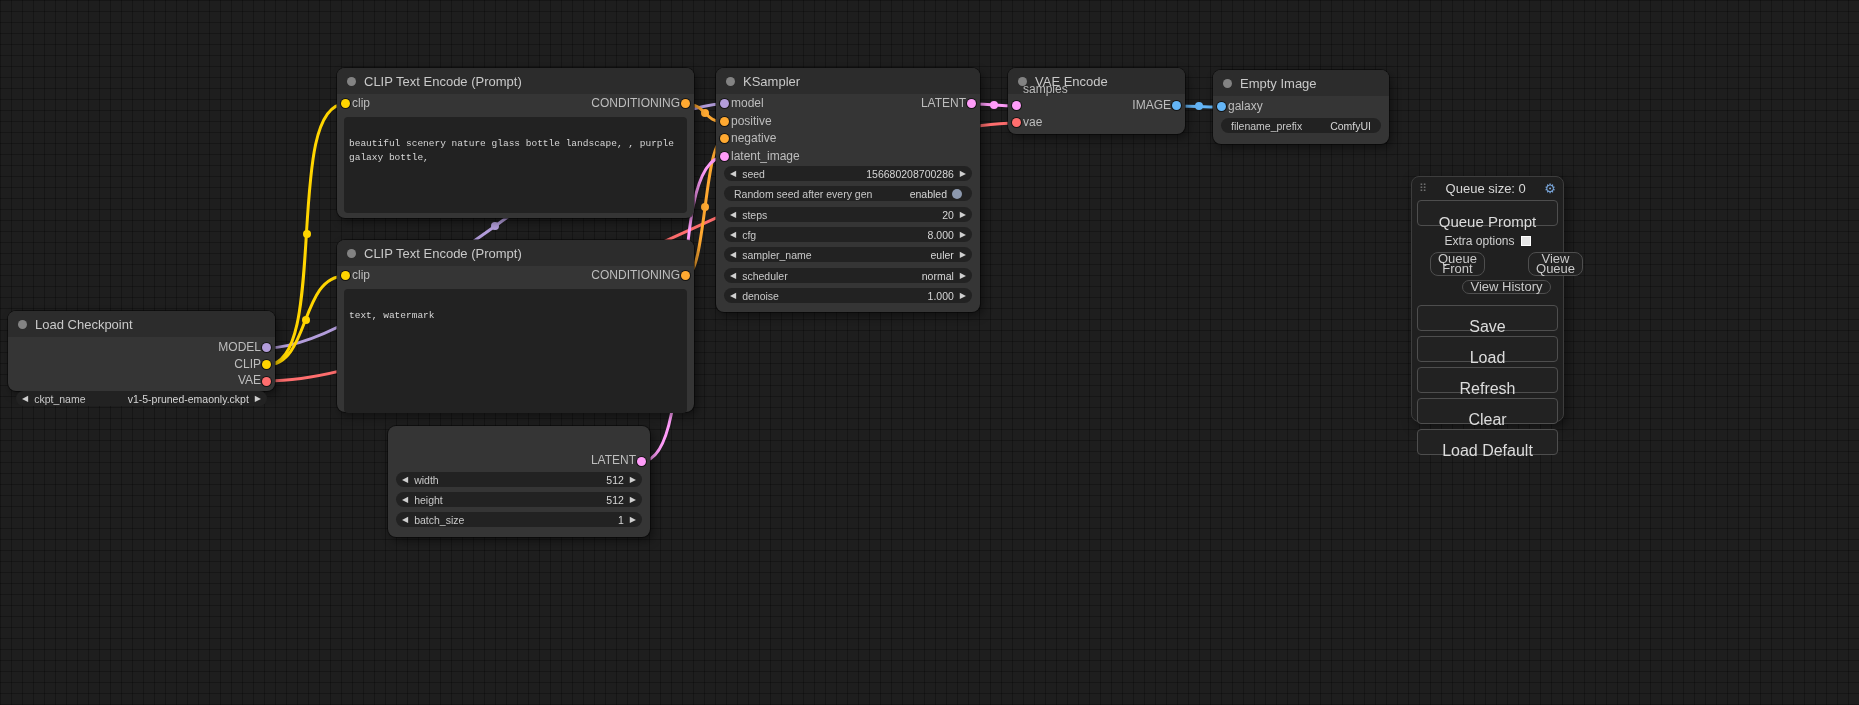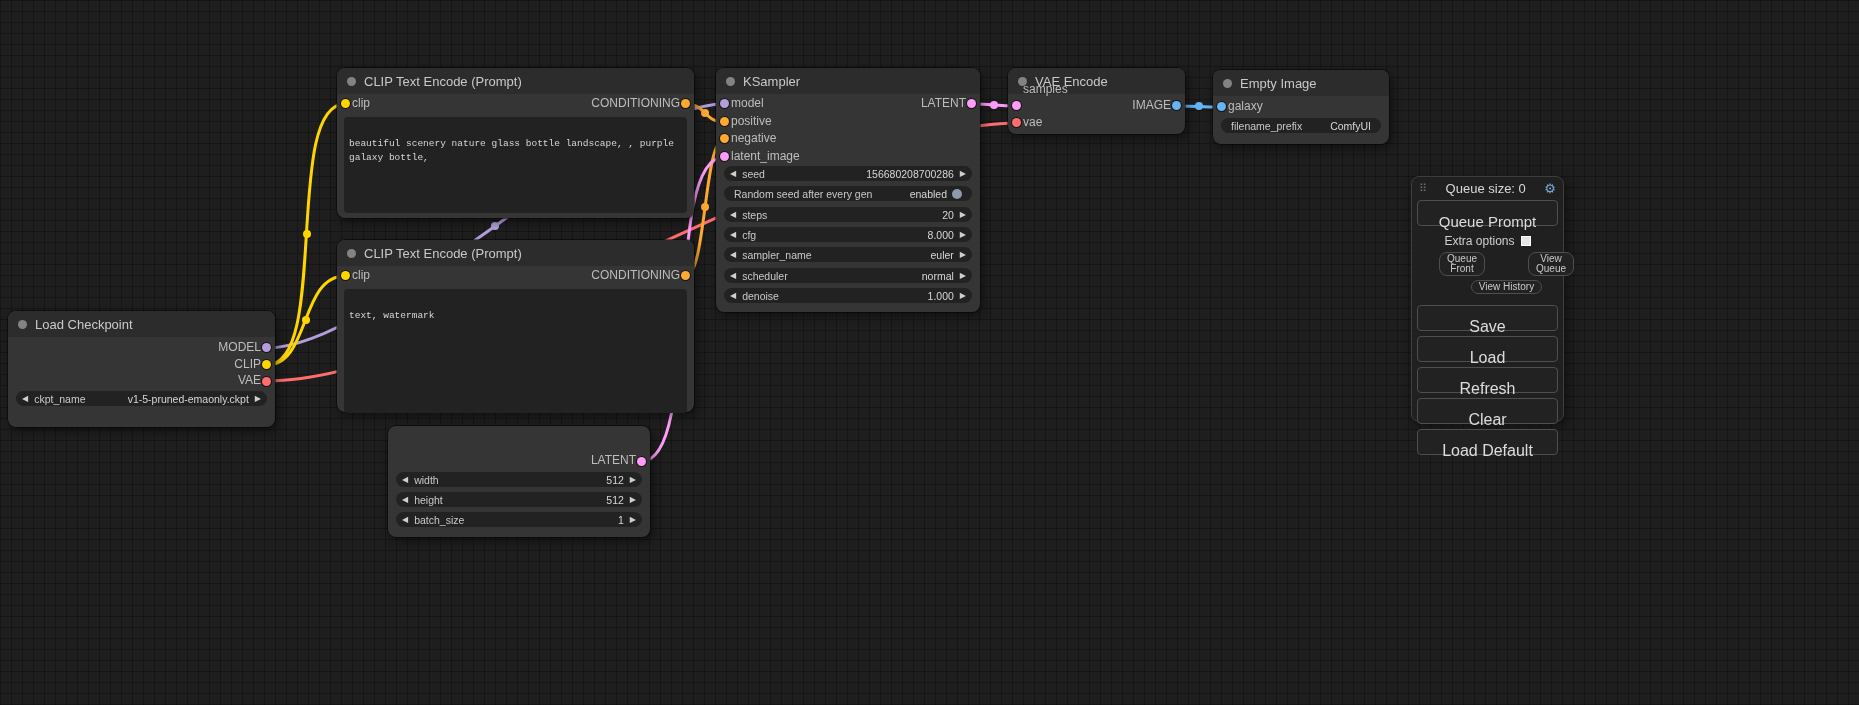--- a/index.html
+++ b/index.html
@@ -72,21 +72,21 @@
   }
   .btn-queue { height:22px; font-size:15px; margin-top:2px; }
   .extra-row {
     display:flex; align-items:center; justify-content:center; gap:6px;
     margin-top:8px; font-size:12px; color:#d0d0d0;
   }
   .checkbox { width:10px; height:10px; background:#e6e6e6; border:1px solid #fff; box-sizing:border-box; }
   .small-row { display:flex; justify-content:center; gap:5px; margin-top:4px; }
   .btn-small {
     background:#222; border:1px solid #4e4e4e; border-radius:8px;
-    color:#c9c9c9; font-size:10px; line-height:10px; padding:1px 7px;
+    color:#c9c9c9; font-size:13px; line-height:10px; padding:1px 7px;
     font-family:"Liberation Sans", sans-serif;
     margin-left:38px;
   }
   .btn-group { margin-top:11px; }
 </style>
 </head>
 <body>
 
 <div class="canvas">
 
@@ -105,21 +105,21 @@
     <circle cx="307" cy="234" r="4" fill="#FFD500"></circle>
     <circle cx="306" cy="320" r="4" fill="#FFD500"></circle>
     <circle cx="642" cy="252" r="4" fill="#FF6E6E"></circle>
     <circle cx="705" cy="113" r="4" fill="#FFA931"></circle>
     <circle cx="705" cy="207" r="4" fill="#FFA931"></circle>
     <circle cx="683" cy="309" r="4" fill="#FF9CF9"></circle>
     <circle cx="994" cy="105" r="4" fill="#FF9CF9"></circle>
     <circle cx="1199" cy="106" r="4" fill="#64B5F6"></circle>
   </svg>
 
-  <div class="node" style="left:8px;top:311px;width:267px;height:116px">
+  <div class="node" style="left:8px;top:311px;width:267px;height:80px">
     <div class="node-title">
       <span class="collapse-dot" style="background-color: rgb(131, 131, 131);"></span>
       <span>Load Checkpoint</span>
     </div>
     <span class="out-label" style="top:30px">MODEL</span>
     <span class="out-label" style="top:47px">CLIP</span>
     <span class="out-label" style="top:63px">VAE</span>
     <span class="slot-dot out" style="top: 32px; background-color: rgb(179, 157, 219);"></span>
     <span class="slot-dot out" style="top: 49px; background-color: rgb(255, 213, 0);"></span>
     <span class="slot-dot out" style="top: 66px; background-color: rgb(255, 110, 110);"></span>

